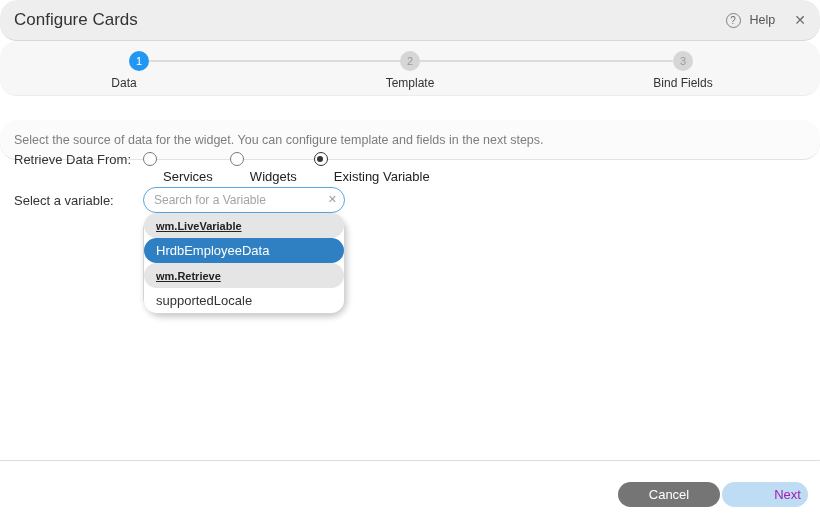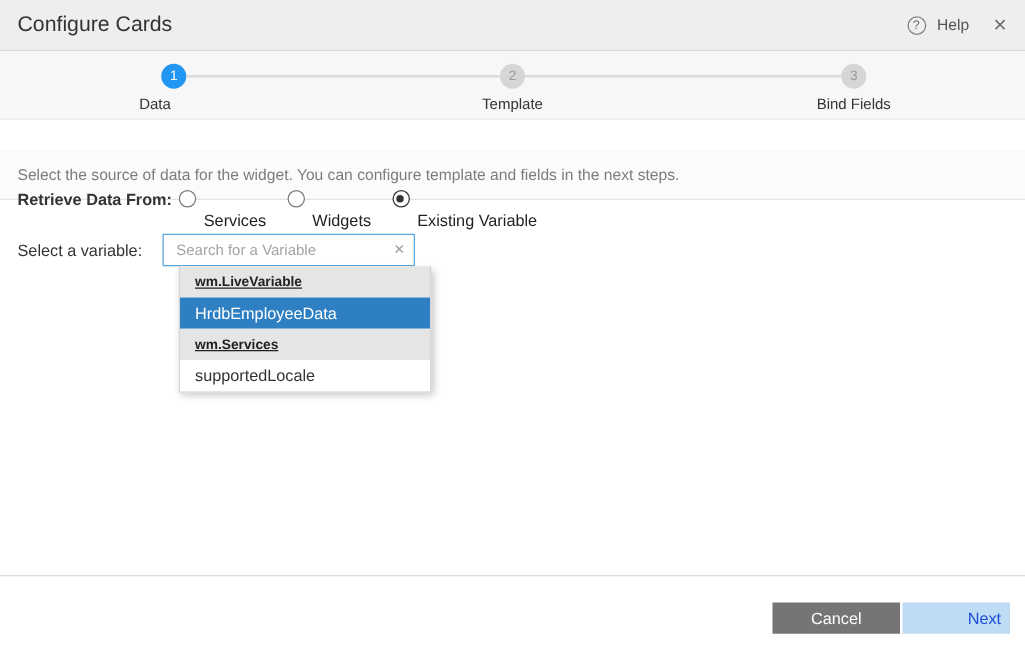--- a/index.html
+++ b/index.html
@@ -1,15 +1,15 @@
 <!DOCTYPE html>
 <html><head>
 <meta charset="utf-8">
 <style>
-  * { margin:0; padding:0; box-sizing:border-box; }
+  * { margin:0; padding:0; box-sizing:border-box;border-radius:17px; }
   body { font-family:"Liberation Sans", sans-serif; background:#fff; }
   .dialog { position:relative; width:820px; height:519px; background:#ffffff; overflow:hidden; }
 
   
   .hdr { position:absolute; left:0; top:0; width:820px; height:41px; background:#eeeeee; border-bottom:1px solid #d9d9d9; }
   .hdr-title { position:absolute; left:14px; top:0; line-height:40px; font-size:17px; color:#333; }
   .hdr-right { position:absolute; right:14px; top:0; height:40px; display:flex; align-items:center; gap:9px; }
   .help-icon { width:15px; height:15px; border:1px solid #808080; border-radius:50%; color:#6e6e6e;
                font-size:10px; line-height:13px; text-align:center; display:inline-block; }
   .help-label { font-size:12.5px; color:#555; }
@@ -32,40 +32,40 @@
   
   .row-label { position:absolute; left:14px; font-size:13px; color:#333; }
   .radio-group { position:absolute; left:143px; top:145px; height:28px; display:flex; align-items:center; gap:17px; }
   .radio-opt { display:flex; align-items:center; gap:6px; cursor:pointer; }
   .radio-circle { width:14px; height:14px; border:1.5px solid #787878; border-radius:50%; position:relative; background:#fff; }
   .radio-opt.checked .radio-circle { border-color:#333; }
   .radio-opt.checked .radio-circle::after { content:""; position:absolute; left:2.5px; top:2.5px; width:6px; height:6px;
       border-radius:50%; background:#333; }
   .radio-text { font-size:13px; color:#222;margin-top:35px; }
 
-  .search-wrap { position:absolute; left:130px; top:187px; width:202px; height:26px; }
+  .search-wrap { position:absolute; left:143px; top:187px; width:202px; height:26px; }
   .search-input { width:202px; height:26px; border:1px solid #57a7e0; background:#fff; padding:0 24px 0 10px;
                   font-size:12px; color:#333; outline:none; font-family:"Liberation Sans", sans-serif; }
   .search-input::placeholder { color:#a3a3a3; }
   .clear-icon { position:absolute; right:8px; top:6px; font-size:11px; color:#9e9e9e; cursor:pointer; }
 
   
   .dropdown { position:absolute; left:143px; top:213px; width:202px; background:#fff;
               border:1px solid #d4d4d4; border-top:none; box-shadow:2px 3px 6px rgba(0,0,0,0.22); z-index:5; }
   .dd-row { display:flex; align-items:center; padding-left:12px; cursor:pointer; }
   .dd-group { height:25px; background:#e5e5e5; font-size:11px; font-weight:bold; color:#222;text-decoration:underline; }
   .dd-item { height:25px; font-size:13px; color:#333; background:#fff; }
   .dd-item.highlighted { background:#2e80c3; color:#fff; }
 
   
   .footer-line { position:absolute; left:0; top:460px; width:820px; height:1px; background:#dcdcdc; }
   .btn { position:absolute; top:482px; height:25px; border:none; font-size:13px; text-align:center;
          line-height:25px; cursor:pointer; font-family:"Liberation Sans", sans-serif; }
   .btn-cancel { left:578px; width:102px; background:#757575; color:#ffffff;margin-left:40px; }
-  .btn-next { left:722px; width:86px; background:#bedcf4; color:#1d4ed8; cursor:default;padding-left:45px; }
+  .btn-next { left:722px; width:86px; background:#bedcf4; color:#a21caf; cursor:default;padding-left:45px; }
 </style>
 </head>
 <body>
 
 <div class="dialog">
 
   <div class="hdr">
     <div class="hdr-title">Configure Cards</div>
     <div class="hdr-right">
       <span class="help-icon">?</span>
@@ -85,21 +85,21 @@
     <div class="step-label" style="left:340px;">Template</div>
 
     <div class="step-circle future" style="left:673px;">3</div>
     <div class="step-label" style="left:613px;">Bind Fields</div>
   </div>
 
   <div class="desc">
     <span>Select the source of data for the widget. You can configure template and fields in the next steps.</span>
   </div>
 
-  <div class="row-label" style="top:152px;font-weight:bold;">Retrieve Data From:</div>
+  <div class="row-label" style="top:152px;">Retrieve Data From:</div>
   <div class="radio-group">
     <span class="radio-opt">
       <span class="radio-circle"></span>
       <span class="radio-text">Services</span>
     </span>
     <span class="radio-opt">
       <span class="radio-circle"></span>
       <span class="radio-text">Widgets</span>
     </span>
     <span class="radio-opt checked">
@@ -111,21 +111,21 @@
   <div class="row-label" style="top:193px;">Select a variable:</div>
 
   <div class="search-wrap">
     <input class="search-input" type="text" placeholder="Search for a Variable" style="">
     <span class="clear-icon">✕</span>
   </div>
 
   <div class="dropdown">
     <div class="dd-row dd-group">wm.LiveVariable</div>
     <div class="dd-row dd-item highlighted">HrdbEmployeeData</div>
-    <div class="dd-row dd-group">wm.Services</div>
+    <div class="dd-row dd-group">wm.Retrieve</div>
     <div class="dd-row dd-item">supportedLocale</div>
   </div>
 
   <div class="footer-line"></div>
   <button class="btn btn-cancel">Cancel</button>
   <button class="btn btn-next">Next</button>
 
 </div>
 
 </body></html>

